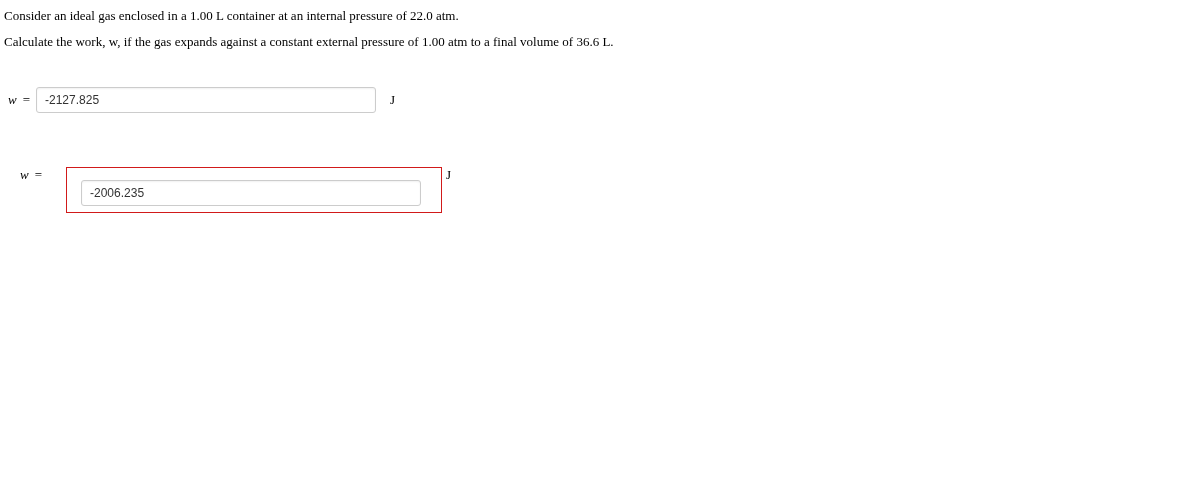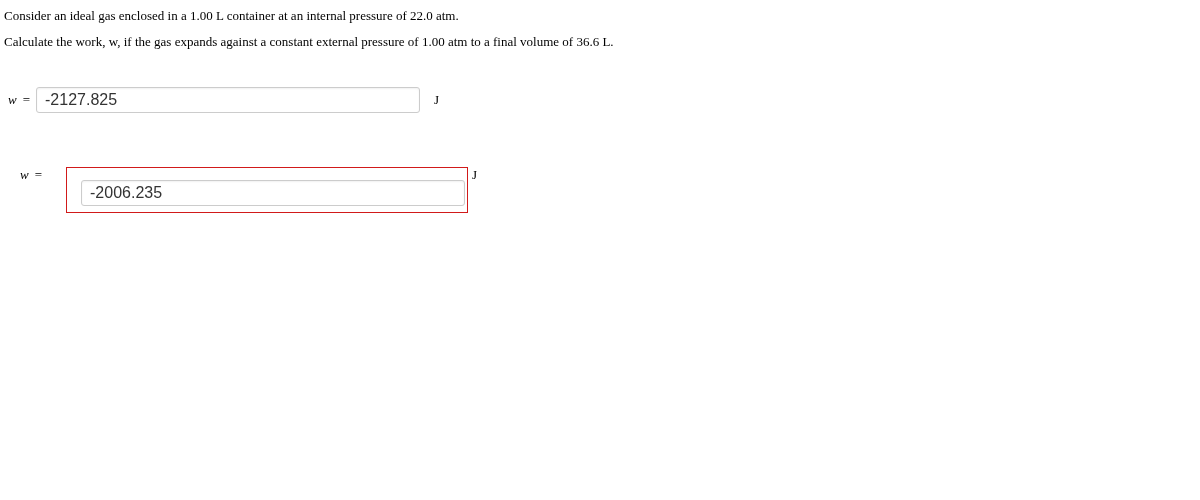--- a/index.html
+++ b/index.html
@@ -30,24 +30,24 @@
       font-style: italic;
       font-family: "Times New Roman", Times, serif;
       font-size: 13px;
       margin-right: 6px;
       white-space: nowrap;
     }
     .eq-sign {
       margin-right: 6px;
     }
     .answer-input {
-      width: 384px;
+      width: 340px;
       height: 26px;
       padding: 3px 8px;
-      font-size: 16px;
+      font-size: 12px;
       font-family: Arial, sans-serif;
       color: #333;
       border: 1px solid #ccc;
       border-radius: 3px;
       background: #fff;
       box-shadow: inset 0 1px 2px rgba(0,0,0,0.06);
     }
     .unit-label {
       margin-left: 14px;
       font-size: 13px;
@@ -63,21 +63,21 @@
     .step-list {
       padding-left: 18px;
     }
     .step-item {
       margin-bottom: 8px;
       line-height: 1.5;
     }
     .incorrect-wrap {
       display: inline-block;
       border: 1.5px solid #d11a1a;
-      padding: 12px 2px 6px 10px;
+      padding: 12px 20px 6px 10px;
       margin-left: 24px;
       margin-top: 30px;
       vertical-align: middle;
     }
     .answer-row-2 {
       display: flex;
       align-items: center;
       padding-left: 4px;
     }
     .row2-outer {

